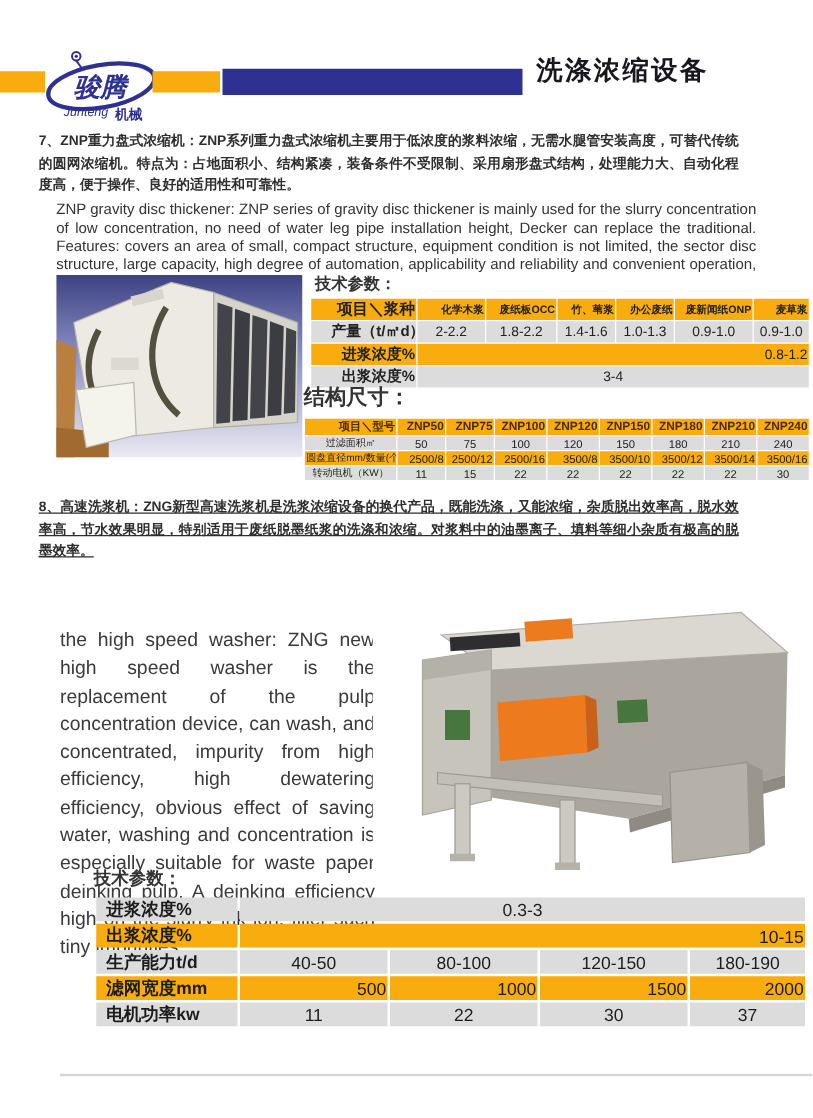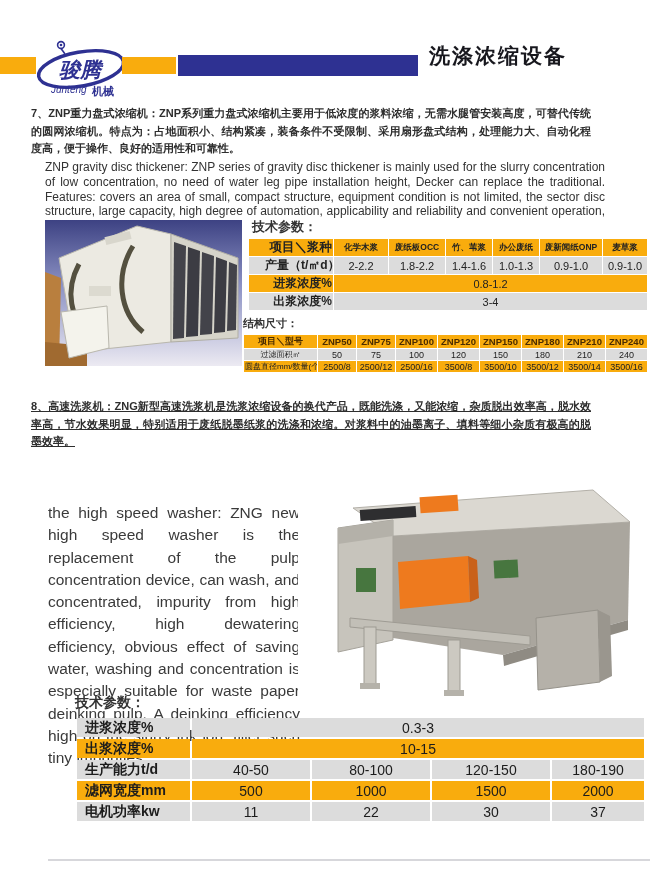--- a/index.html
+++ b/index.html
@@ -20,27 +20,27 @@
            color:#2e2e2e;line-height:17.5px;text-align:justify;}
   .p7zh{top:92px;}
   .p8zh{top:385px;text-decoration:underline;}
   .para-en{position:absolute;left:45px;top:147px;width:560px;font-size:12px;color:#333;
            line-height:14.8px;text-align:justify;}
   .p8en{position:absolute;left:48px;top:489px;width:252px;font-size:15.5px;color:#3a3a3a;
         line-height:22.3px;text-align:justify;}
 
   .sec-label{position:absolute;font-weight:bold;color:#333;}
   .lab-tech1{left:252px;top:205px;font-size:13px;}
-  .lab-struct{left:243px;top:303px;font-size:11px;}
+  .lab-struct{left:243px;top:293px;font-size:17px;}
   .lab-tech2{left:75px;top:681px;font-size:14px;}
 
   
   table{border-collapse:separate;position:absolute;table-layout:fixed;}
   td{overflow:hidden;white-space:nowrap;text-align:center;vertical-align:middle;padding:0 1px;}
-  tr.or td{background:#F9AC0D;}
+  tr.or td{background:#F9AC0D;text-align:right;}
   tr.gr td{background:#DCDCDC;}
 
   .t1{left:248px;top:225px;width:392px;border-spacing:1px;}
   .t1 td{font-size:11px;height:14px;color:#222;}
   .t1 tr.h td{font-size:8.5px;font-weight:bold;height:17px;}
   .t1 td.lab{text-align:right;font-weight:bold;font-size:12px;padding-left:16px;}
   .t1 tr.h td.lab{font-size:12.5px;}
 
   .t2{left:243px;top:321px;width:397px;border-spacing:1px;}
   .t2 td{font-size:9px;height:10px;color:#222;}
@@ -189,20 +189,31 @@
       <td class="lab">圆盘直径mm/数量(个)</td>
       <td>2500/8</td>
       <td>2500/12</td>
       <td>2500/16</td>
       <td>3500/8</td>
       <td>3500/10</td>
       <td>3500/12</td>
       <td>3500/14</td>
       <td>3500/16</td>
     </tr>
+    <tr class="gr">
+      <td class="lab">转动电机（KW）</td>
+      <td>11</td>
+      <td>15</td>
+      <td>22</td>
+      <td>22</td>
+      <td>22</td>
+      <td>22</td>
+      <td>22</td>
+      <td>30</td>
+    </tr>
   </tbody>
     </table>
 
   <div class="para-zh p8zh">8、高速洗浆机：ZNG新型高速洗浆机是洗浆浓缩设备的换代产品，既能洗涤，又能浓缩，杂质脱出效率高，脱水效率高，节水效果明显，特别适用于废纸脱墨纸浆的洗涤和浓缩。对浆料中的油墨离子、填料等细小杂质有极高的脱墨效率。</div>
   <div class="p8en">the high speed washer: ZNG new high speed washer is the replacement of the pulp concentration device, can wash, and concentrated, impurity from high efficiency, high dewatering efficiency, obvious effect of saving water, washing and concentration is especially suitable for waste paper deinking pulp. A deinking efficiency high on the slurry ink ion, filler such tiny impurities.</div>
 
   <svg class="photo2" width="347" height="232" viewBox="0 0 347 232">
     <rect width="347" height="232" fill="#ffffff"></rect>
     <polygon points="55,38 295,20 332,52 95,66" fill="#dbd8d1" stroke="#b3b0a8" stroke-width="1"></polygon>
     <polygon points="95,66 332,52 330,150 205,185 95,168" fill="#aaa69e"></polygon>

